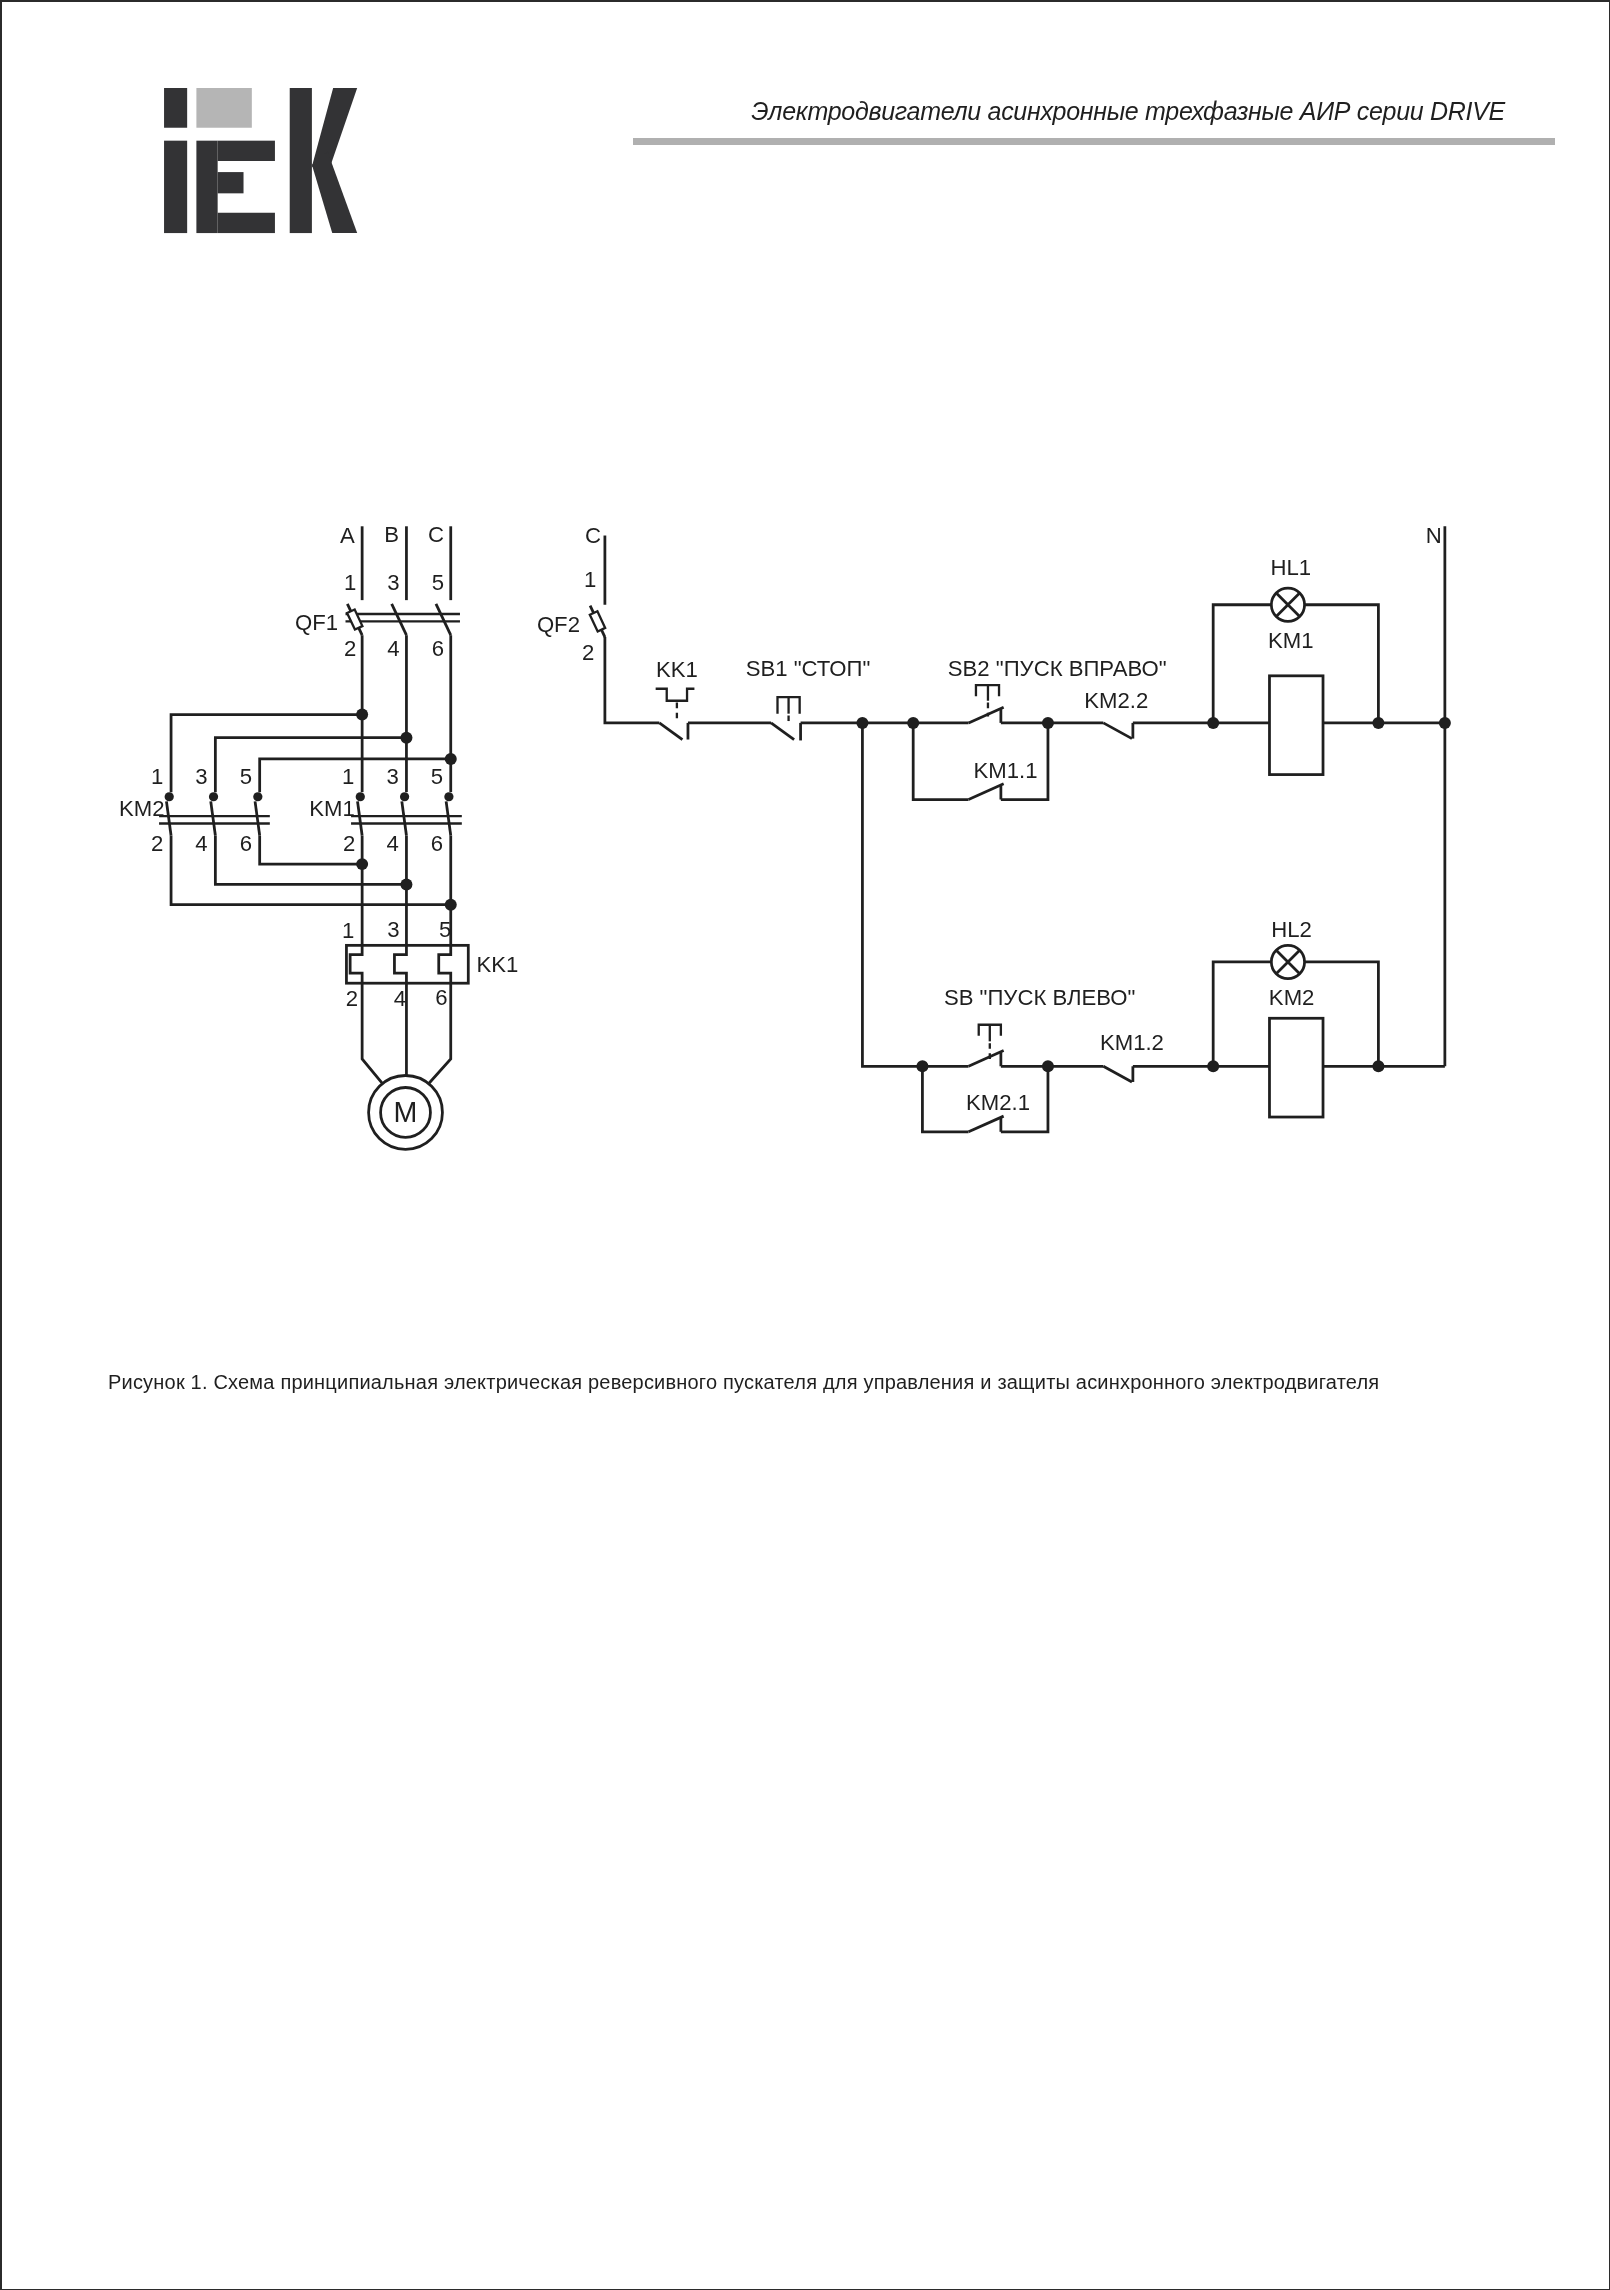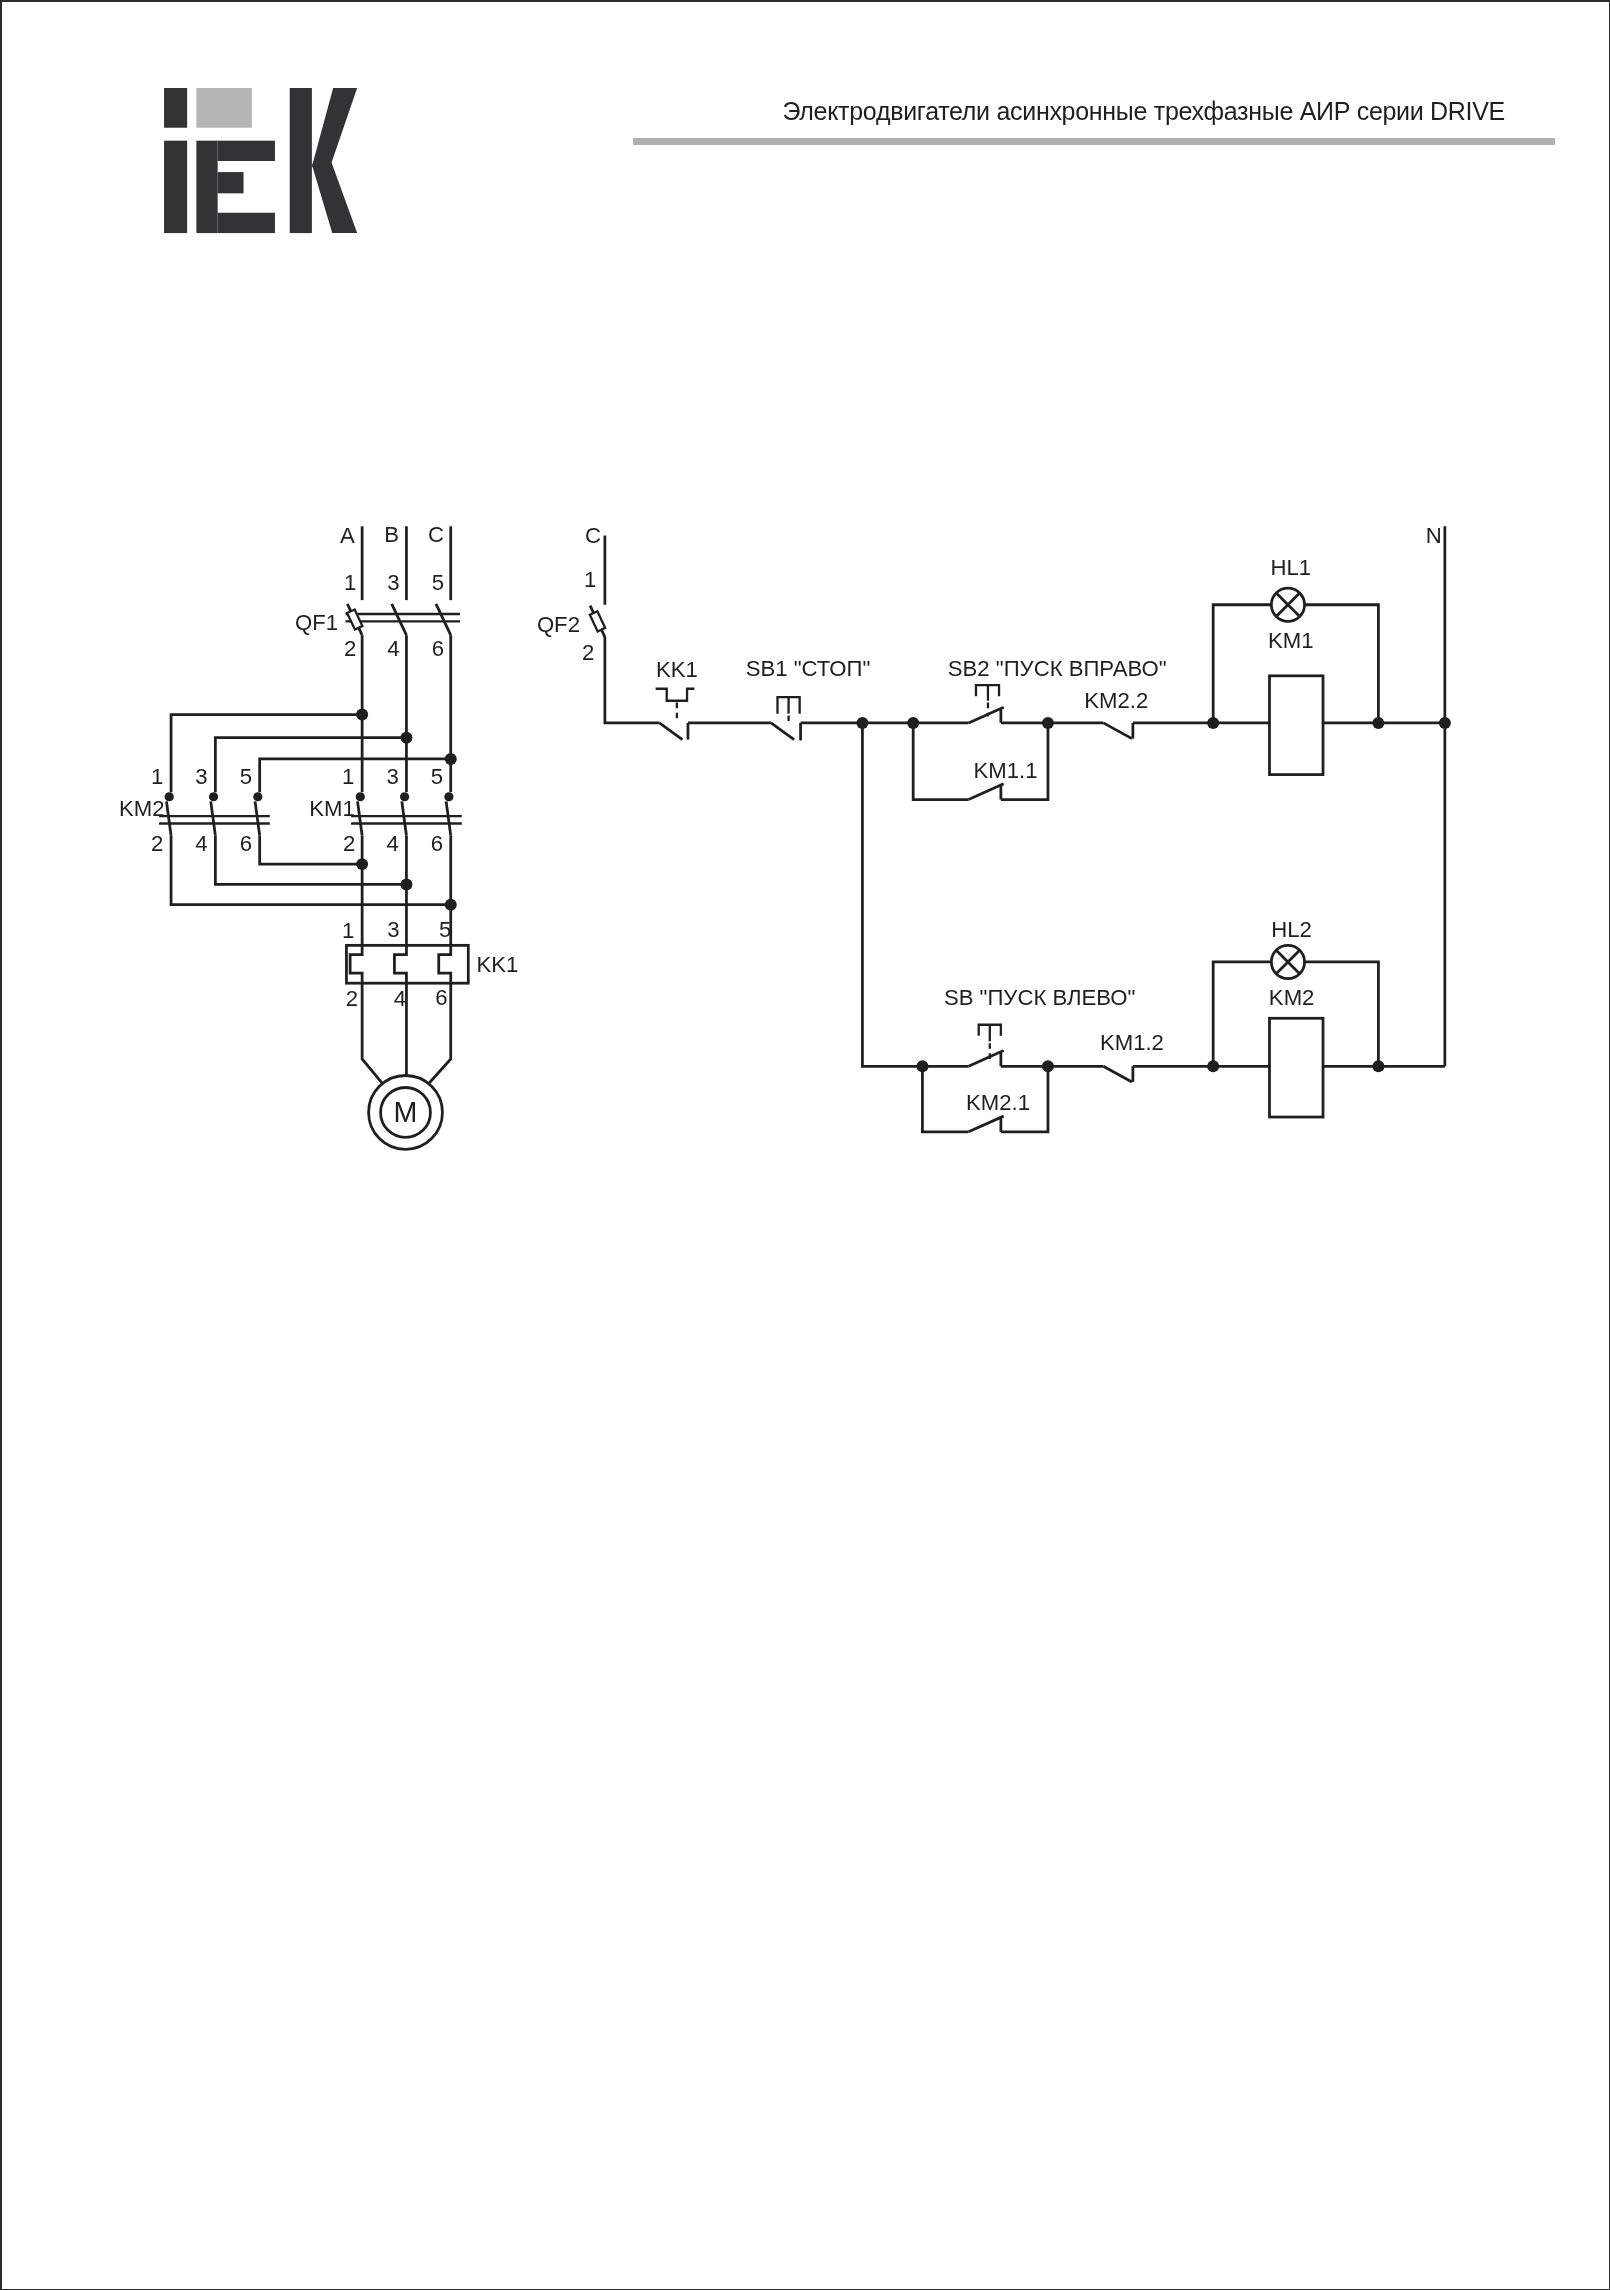--- a/index.html
+++ b/index.html
@@ -9,21 +9,21 @@
     background:var(--bg,#fff);
     border:2.8px solid var(--page-border,#2b2b2b);
     box-sizing:border-box;
     font-family:"Liberation Sans","DejaVu Sans",sans-serif;
     overflow:hidden;
   }
   .logo{position:absolute;left:162px;top:86px;width:196px;height:146px;}
   .header-title{
     position:absolute;top:95px;right:104px;
     font-size:25px;color:var(--text,#1f1f1f);
-    letter-spacing:-0.3px;white-space:nowrap;
+    letter-spacing:-0.3px;white-space:nowrap;font-style:italic;
   }
   .header-rule{
     position:absolute;left:631px;top:136px;width:922px;height:6.5px;
     background:var(--rule,#b0b0b0);
   }
   .caption{
     position:absolute;left:106px;top:1369px;
     font-size:20px;color:var(--text,#1f1f1f);
     letter-spacing:0.2px;white-space:nowrap;
   }
@@ -302,15 +302,16 @@
       <text class="lbl mid" x="1396" y="700">KM1</text>
       <text class="lbl mid" x="1551" y="586">N</text>
       <text class="lbl mid" x="1124" y="1087">SB "ПУСК ВЛЕВО"</text>
       <text class="lbl mid" x="1224" y="1135">KM1.2</text>
       <text class="lbl mid" x="1079" y="1200">KM2.1</text>
       <text class="lbl mid" x="1397" y="1013">HL2</text>
       <text class="lbl mid" x="1397" y="1087">KM2</text>
     </g>
   </svg>
 
+  <div class="caption">Рисунок 1. Схема принципиальная электрическая реверсивного пускателя для управления и защиты асинхронного электродвигателя</div>
 
 </div>
 
 
 </body></html>

